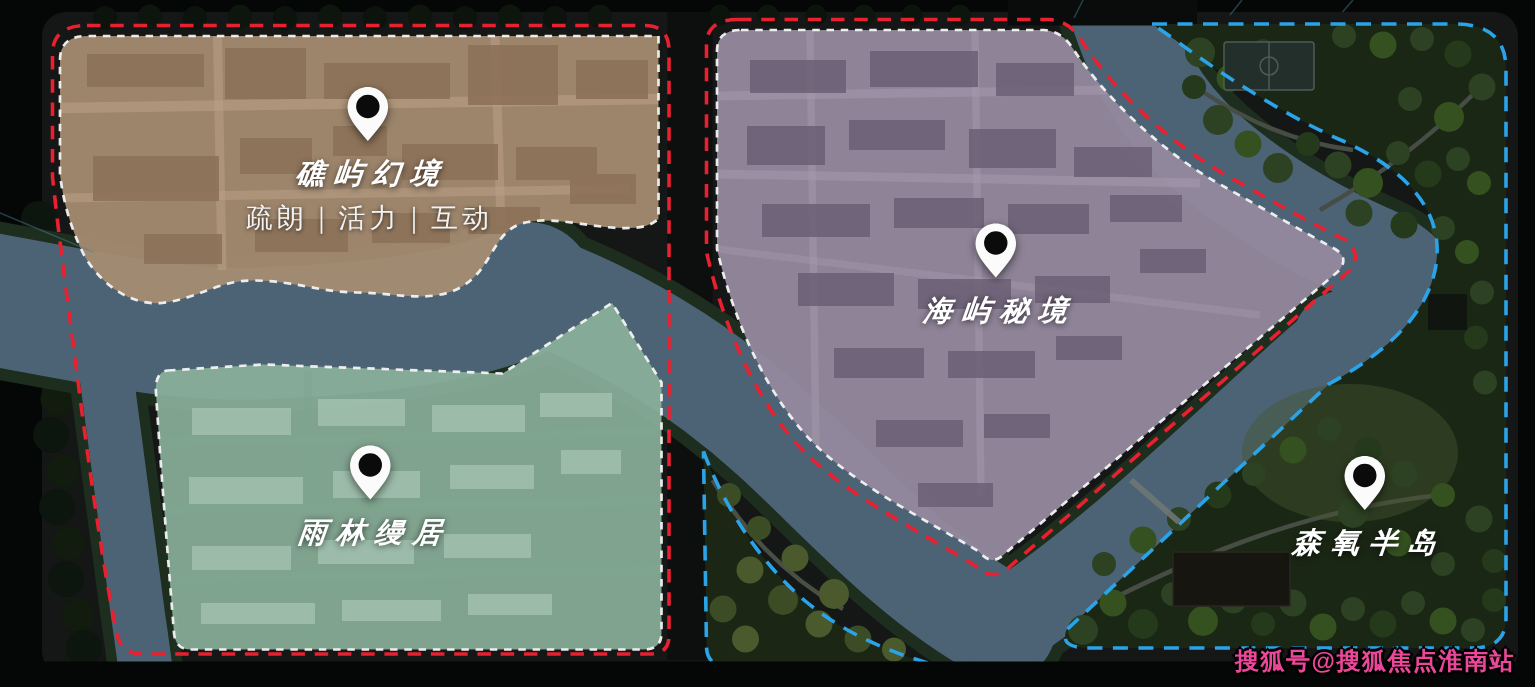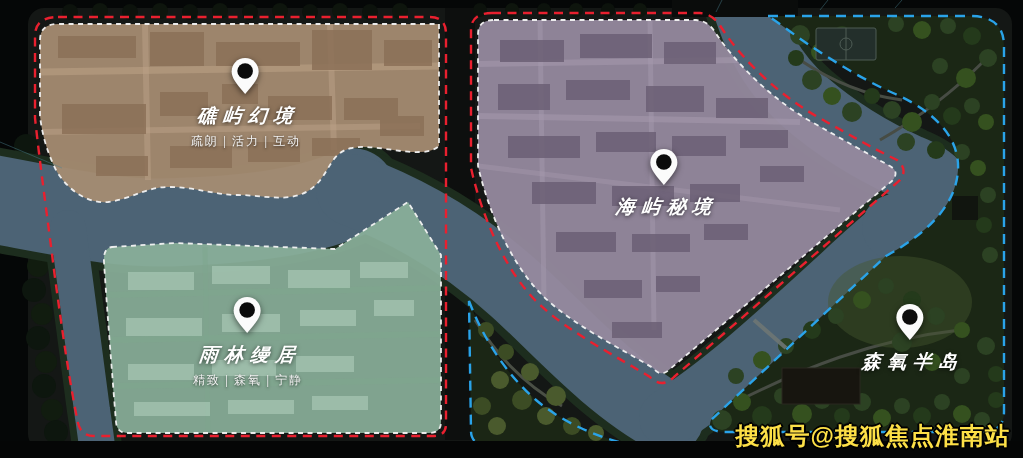--- a/index.html
+++ b/index.html
@@ -14,23 +14,23 @@
   .dash-blue{fill:none;stroke:var(--park-boundary-blue,#2aa3e9);stroke-width:2.4;stroke-dasharray:10 7;}
 
   .bank{fill:none;stroke:#1d2d1e;stroke-linecap:round;stroke-linejoin:round;}
   .water{fill:none;stroke:var(--river-blue,#4c6375);stroke-linecap:round;stroke-linejoin:round;}
 
   .zone-label{position:absolute;transform:translateX(-50%);display:flex;flex-direction:column;align-items:center;}
   .pin{filter:drop-shadow(0 2px 3px rgba(0,0,0,.55));}
   .zone-title{margin-top:8px;color:#fff;font-size:19px;font-weight:700;font-style:italic;
               letter-spacing:.34em;margin-left:.34em;white-space:nowrap;transform:skewX(-6deg);
               text-shadow:0 1px 4px rgba(0,0,0,.65);}
-  .zone-tags{margin-top:4px;color:#f2f2f2;font-size:12px;letter-spacing:.15em;margin-left:.15em;
+  .zone-tags{margin-top:4px;color:#f2f2f2;font-size:18px;letter-spacing:.15em;margin-left:.15em;
              white-space:nowrap;text-shadow:0 1px 3px rgba(0,0,0,.7);font-family:Liberation Mono, monospace;}
-  .watermark{position:absolute;right:13px;bottom:6px;color:#fde047;font-size:24px;font-weight:700;letter-spacing:1px;
+  .watermark{position:absolute;right:13px;bottom:6px;color:#ec4899;font-size:16px;font-weight:700;letter-spacing:1px;
              text-shadow:-2px 0 0 #000,2px 0 0 #000,0 -2px 0 #000,0 2px 0 #000,
                          -1px -1px 0 #000,1px 1px 0 #000,1px -1px 0 #000,-1px 1px 0 #000;}
 </style>
 </head>
 <body>
 
 <div class="stage">
 
   <svg class="map" width="1023" height="458" viewBox="0 0 1023 458">
     <defs>
@@ -332,21 +332,20 @@
     </svg>
     <div class="zone-title">海屿秘境</div>
   </div>
 
   <div class="zone-label" style="left:247px;top:296px;">
     <svg class="pin" width="30" height="38" viewBox="0 0 30 38">
       <path d="M15,1 C7.3,1 1.5,7 1.5,14.5 C1.5,21 6,26.5 15,37 C24,26.5 28.5,21 28.5,14.5 C28.5,7 22.7,1 15,1 Z" fill="#fbfbfb"></path>
       <circle cx="15" cy="14" r="7.8" fill="#0b0b0b"></circle>
     </svg>
     <div class="zone-title">雨林缦居</div>
-    <div class="zone-tags">精致｜森氧｜宁静</div>
   </div>
 
   <div class="zone-label" style="left:910px;top:303px;">
     <svg class="pin" width="30" height="38" viewBox="0 0 30 38">
       <path d="M15,1 C7.3,1 1.5,7 1.5,14.5 C1.5,21 6,26.5 15,37 C24,26.5 28.5,21 28.5,14.5 C28.5,7 22.7,1 15,1 Z" fill="#fbfbfb"></path>
       <circle cx="15" cy="14" r="7.8" fill="#0b0b0b"></circle>
     </svg>
     <div class="zone-title">森氧半岛</div>
   </div>
 

